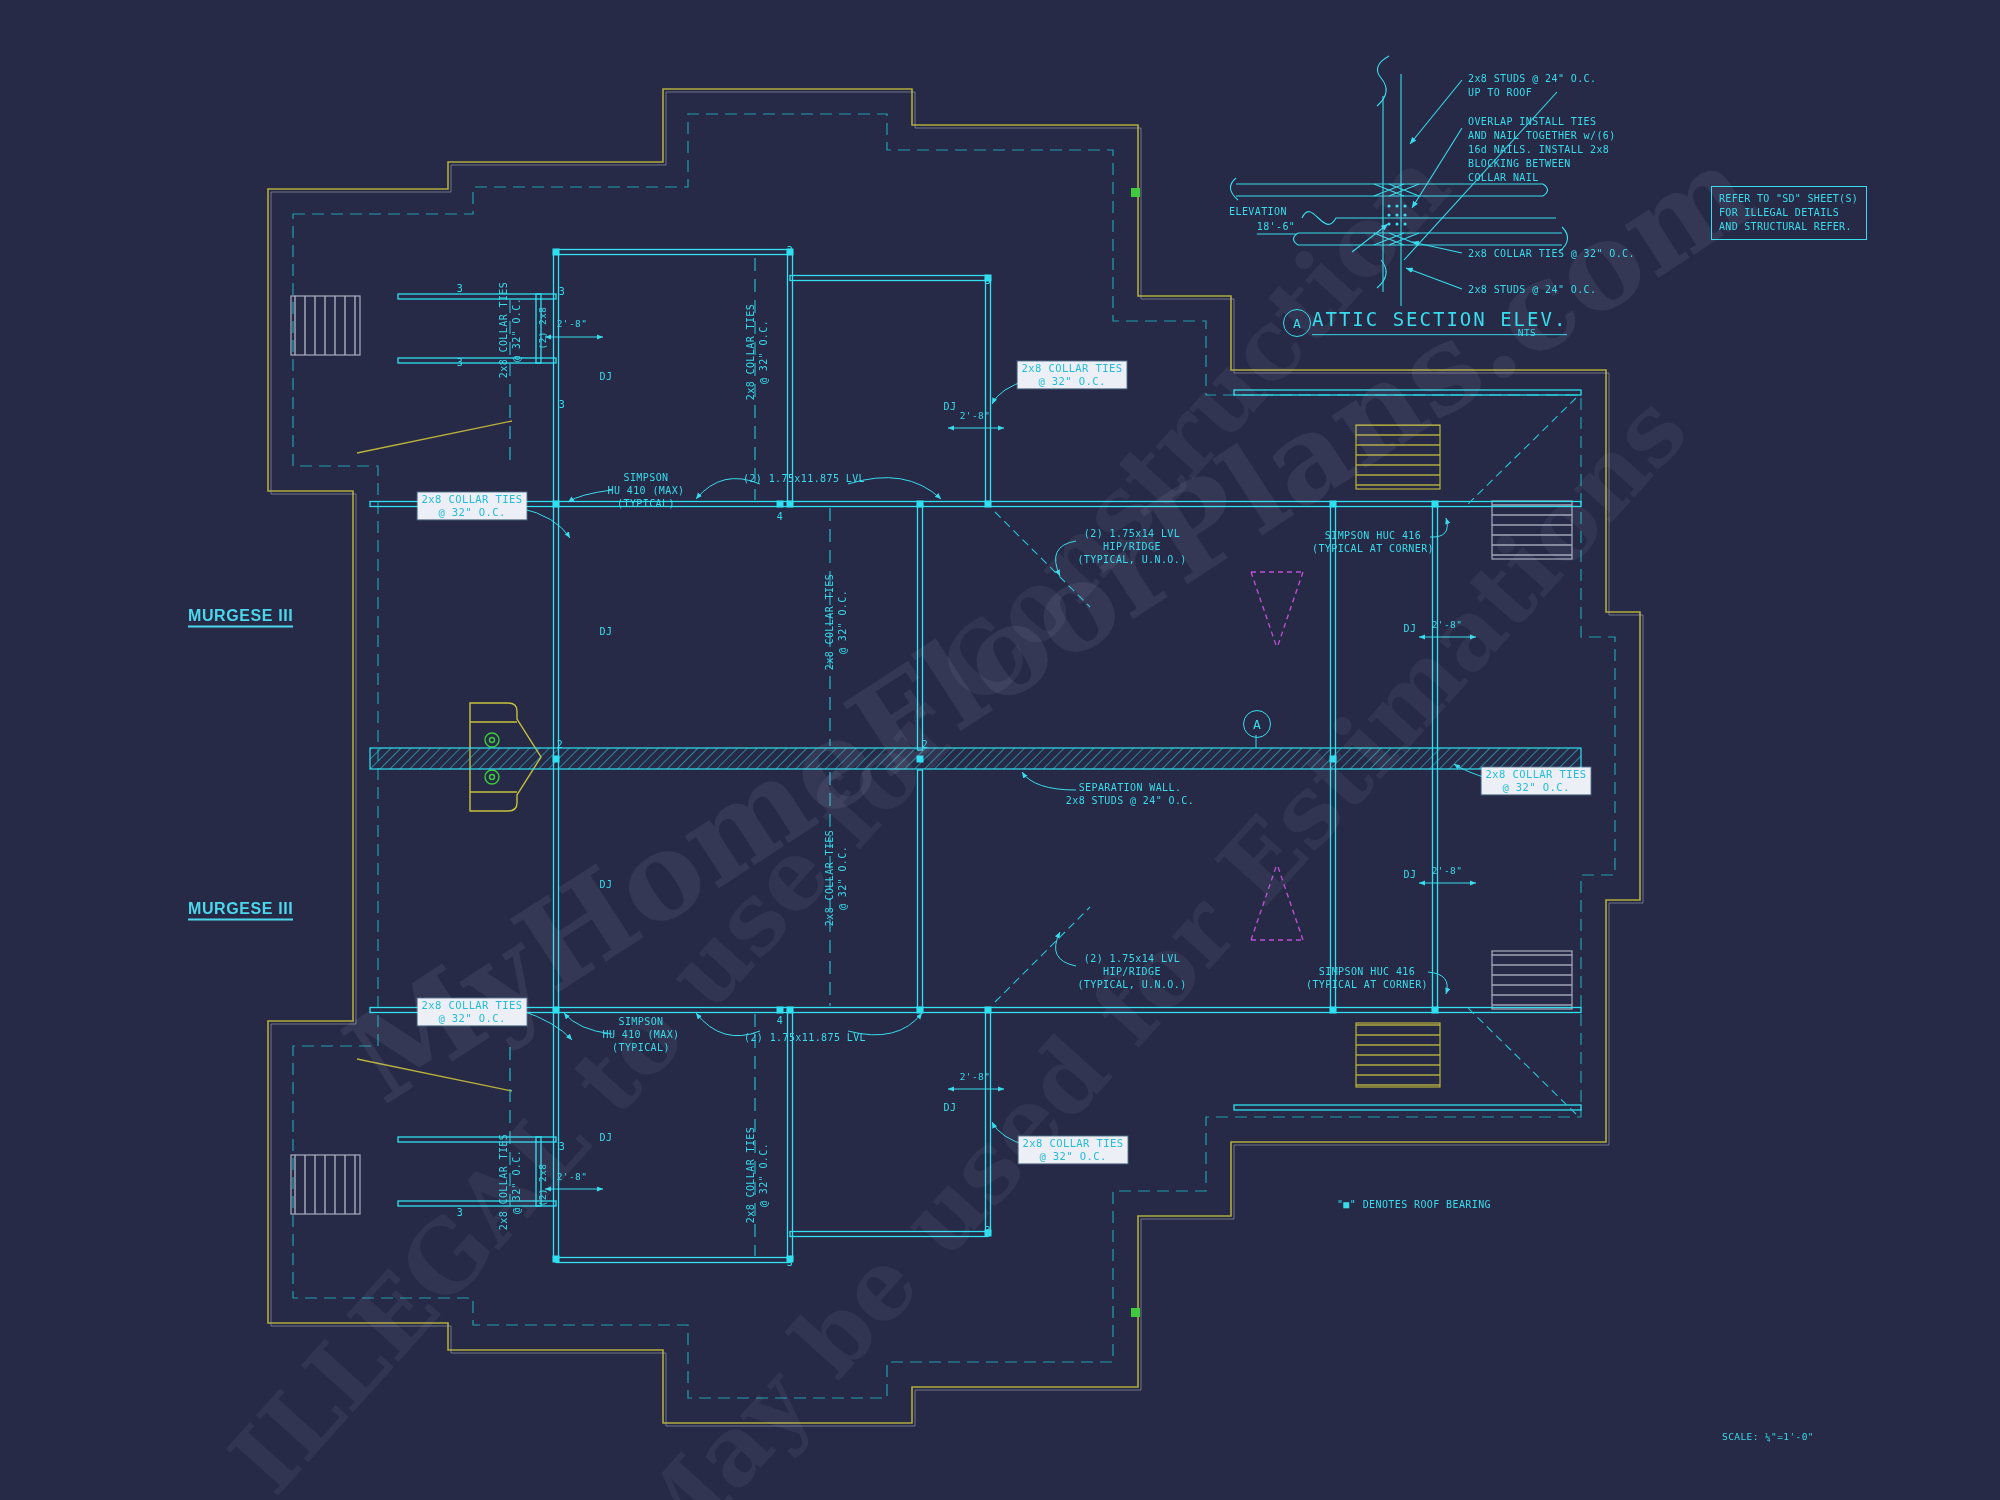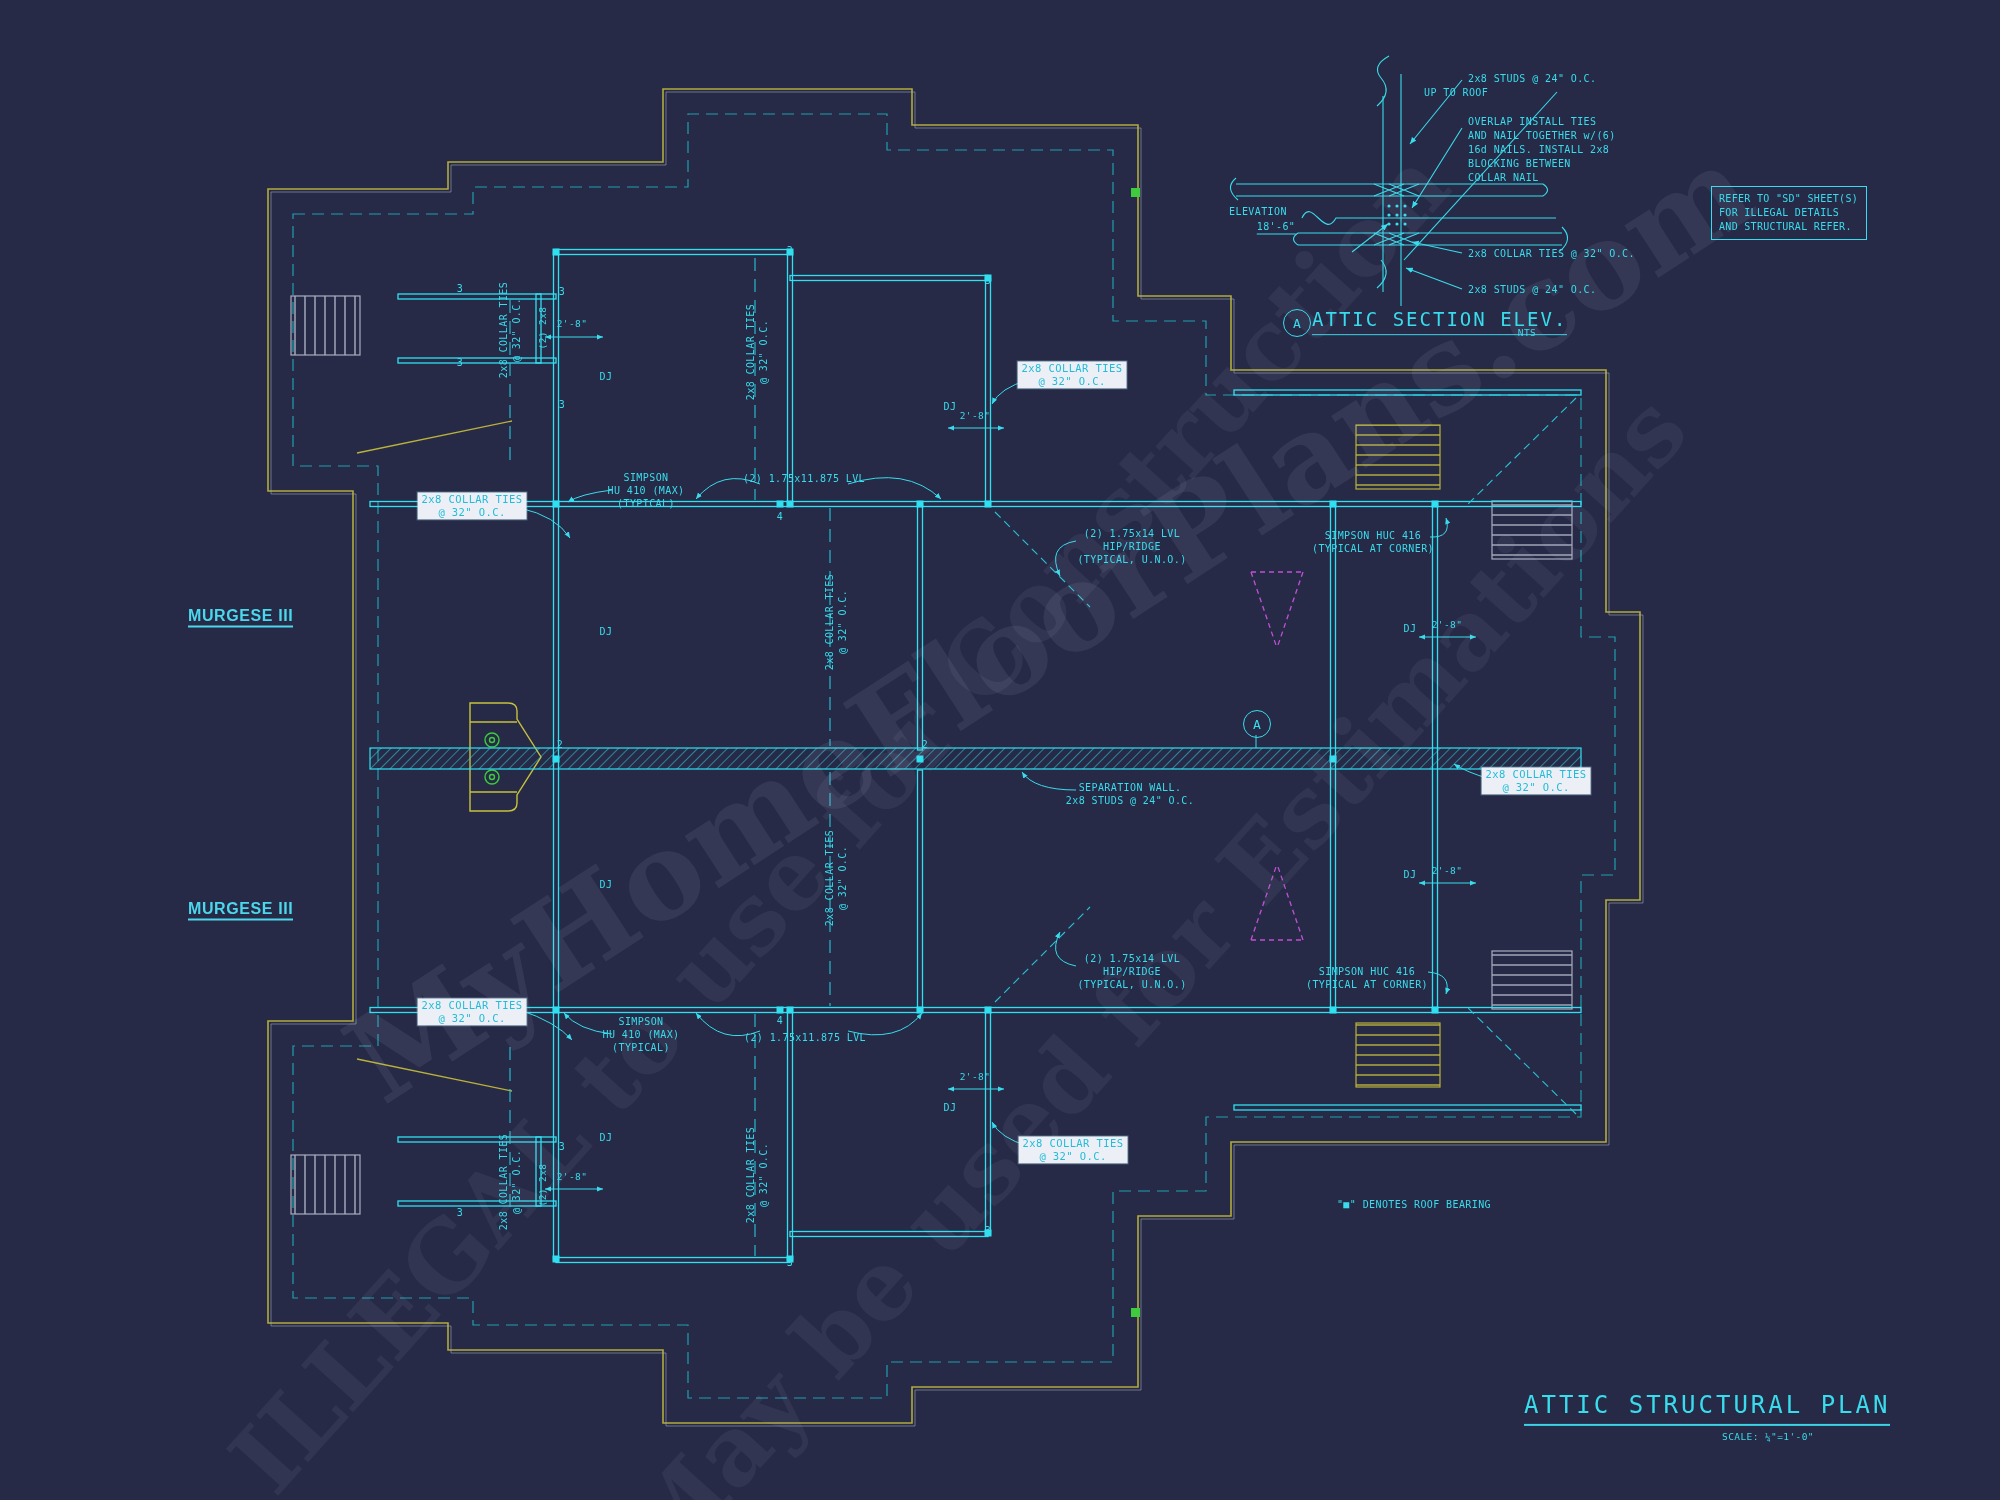--- a/index.html
+++ b/index.html
@@ -230,21 +230,21 @@
     <line x1="948" y1="1089" x2="1004" y2="1089" marker-start="url(#ah)" marker-end="url(#ah)"></line>
     <line x1="545" y1="1189" x2="603" y2="1189" marker-start="url(#ah)" marker-end="url(#ah)"></line>
   </g>
 </svg>
 
 <div class="wm" style="left:360px;top:1000px;font-size:120px;opacity:.09;transform:rotate(-33deg)">MyHomeFloorPlans.com</div>
 <div class="wm" style="left:250px;top:1420px;font-size:96px;opacity:.07;transform:rotate(-48deg)">ILLEGAL to use for Construction</div>
 <div class="wm" style="left:640px;top:1495px;font-size:96px;opacity:.07;transform:rotate(-48deg)">May be used for Estimations</div>
 
 <div class="L La sm" style="left:1468px;top:78px">2x8 STUDS @ 24" O.C.</div>
-<div class="L La sm" style="left:1424px;top:92px">UP TO ROOF</div>
+<div class="L La sm" style="left:1468px;top:92px">UP TO ROOF</div>
 <div class="L La sm" style="left:1468px;top:121px">OVERLAP INSTALL TIES</div>
 <div class="L La sm" style="left:1468px;top:135px">AND NAIL TOGETHER w/(6)</div>
 <div class="L La sm" style="left:1468px;top:149px">16d NAILS. INSTALL 2x8</div>
 <div class="L La sm" style="left:1468px;top:163px">BLOCKING BETWEEN</div>
 <div class="L La sm" style="left:1468px;top:177px">COLLAR NAIL</div>
 <div class="L La sm" style="left:1468px;top:253px">2x8 COLLAR TIES @ 32" O.C.</div>
 <div class="L La sm" style="left:1468px;top:289px">2x8 STUDS @ 24" O.C.</div>
 <div class="L sm" style="left:1258px;top:211px">ELEVATION</div>
 <div class="L sm und" style="left:1276px;top:227px">18'-6"</div>
 <div class="circleA" style="left:1283px;top:309px">
@@ -375,16 +375,15 @@
 <div class="L num" style="left:780px;top:516px">4</div>
 <div class="L num" style="left:780px;top:1020px">4</div>
 <div class="L num" style="left:560px;top:744px">2</div>
 <div class="L num" style="left:925px;top:744px">2</div>
 
 <div class="circleA" style="left:1243px;top:710px">
       <span>A</span>
     </div>
 
 <div class="L sm" style="left:1414px;top:1204px">"■" DENOTES ROOF BEARING</div>
-<div class="L La bigtitle" style="left:1524px;top:1408px">ATTIC STRUCTURAL PLAN</div>
 <div class="L xs" style="left:1768px;top:1437px">SCALE: ¼"=1'-0"</div>
 
 </div>
 
 </body></html>

